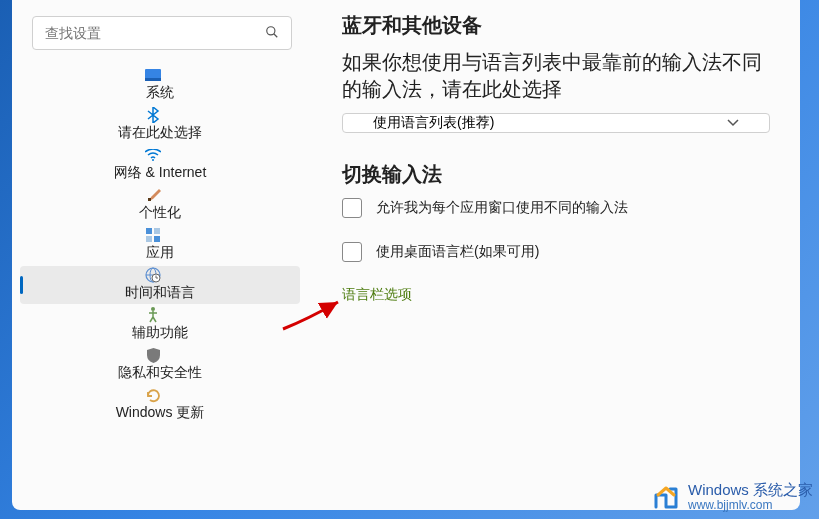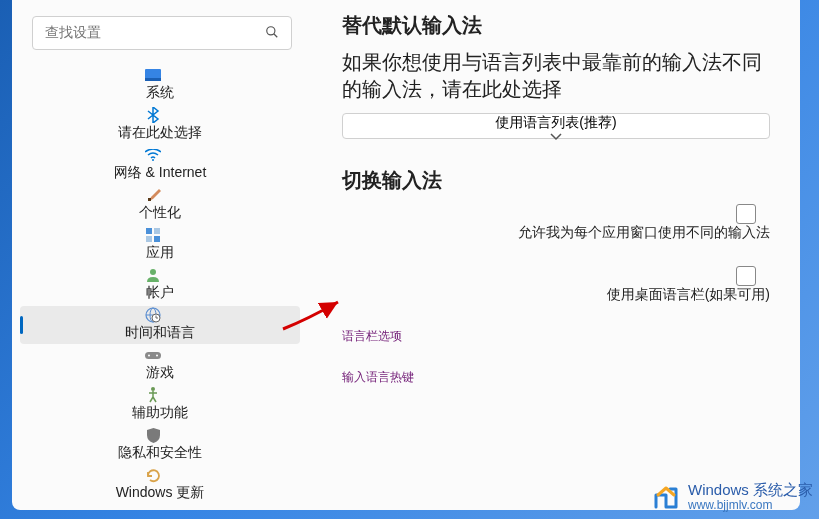--- a/index.html
+++ b/index.html
@@ -1,37 +1,37 @@
 <!DOCTYPE html>
 <html><head>
 <meta charset="utf-8">
 <style>
 * { margin: 0; padding: 0; box-sizing: border-box; font-family: "Segoe UI", "Microsoft YaHei", sans-serif; }
 body { width: 819px; height: 519px; background: linear-gradient(135deg, #1a5fb4 0%, #3584e4 50%, #62a0ea 100%); overflow: hidden; position: relative; }
 .window { position: absolute; left: 12px; top: 0; width: 788px; height: 510px; background: #fbfbfb; border-radius: 0 0 8px 8px; display: flex; }
 .sidebar { width: 300px; padding: 10px 0 0 0; display: flex; flex-direction: column; }
 .search-box { margin: 6px 20px 14px 20px; height: 34px; border: 1px solid #d0d0d0; border-radius: 4px; background: #fff; display: flex; align-items: center; padding: 0 12px; }
-.search-box input { flex: 1; border: none; outline: none; font-size: 14px; background: transparent; font-family: Liberation Mono, monospace; }
+.search-box input { flex: 1; border: none; outline: none; font-size: 14px; background: transparent; }
 .search-box .sicon { font-size: 14px; color: #555; }
 .nav-list { flex: 1; overflow: auto; }
 .nav-item { display: flex; align-items: center; height: 38px; margin: 2px 12px 2px 8px; padding: 0 12px; border-radius: 4px; cursor: pointer; position: relative; flex-direction: column; }
 .nav-item.active { background: #eaeaea; align-items: center; }
 .nav-item.active::before { content: ""; position: absolute; left: 0px; top: 10px; width: 3px; height: 18px; background: #0067c0; border-radius: 2px; }
 .nav-item .icon { width: 18px; height: 18px; margin-right: 14px; display: inline-flex; align-items: center; justify-content: center; font-size: 14px; }
 .nav-item .label { font-size: 14px; color: #222; }
 .content { flex: 1; padding: 8px 30px 10px 30px; overflow: auto; }
 .section-title { font-size: 20px; font-weight: 600; color: #222; margin: 4px 0 10px 0; }
 .subtext { font-size: 20px; color: #222; margin-bottom: 10px; }
-.dropdown { width: 100%; height: 26px; border: 1px solid #d0d0d0; border-radius: 4px; background: #fff; display: flex; align-items: center; padding: 0 14px; justify-content: space-between; cursor: pointer; margin-bottom: 28px; flex-direction: column; }
+.dropdown { width: 100%; height: 20px; border: 1px solid #d0d0d0; border-radius: 4px; background: #fff; display: flex; align-items: center; padding: 0 30px; justify-content: space-between; cursor: pointer; margin-bottom: 28px; }
 .dropdown .val { font-size: 14px; }
 .dropdown .chev { font-size: 10px; color: #555; }
-.checkbox-row { display: flex; align-items: flex-end; margin: 10px 0 24px 0; flex-direction: column; }
+.checkbox-row { display: flex; align-items: center; margin: 10px 0 24px 0; }
 .checkbox-row .box { width: 20px; height: 20px; border: 1px solid #888; border-radius: 3px; margin-right: 14px; background: #fff; }
 .checkbox-row .cblabel { font-size: 14px; color: #222; }
-.link { color: #701a75; font-size: 12px; cursor: pointer; display: block; margin: 10px 0 24px 0; }
+.link { color: #4d7c0f; font-size: 14px; cursor: pointer; display: block; margin: 10px 0 24px 0; }
 .help-row { display: flex; align-items: center; margin-top: 44px; }
 .help-row .hicon { width: 18px; height: 18px; margin-right: 14px; color: #555; display: inline-flex; align-items: center; justify-content: center; }
 .help-row .hlink { color: #0067c0; font-size: 14px; cursor: pointer; }
 .arrow { position: absolute; left: 278px; top: 294px; pointer-events: none; }
 .watermark { position: absolute; right: 6px; bottom: 6px; display: flex; align-items: center; }
 .watermark .wicon { width: 32px; height: 32px; margin-right: 6px; }
 .watermark .wtext { display: flex; flex-direction: column; line-height: 1.1; }
 .watermark .w1 { font-size: 15px; color: #2a5caa; font-weight: 500; }
 .watermark .w2 { font-size: 12px; color: #3a77c0; }
 </style>
@@ -89,51 +89,32 @@
         <span class="icon">
             <svg width="14" height="14" viewBox="0 0 14 14">
               <rect x="0" y="0" width="6" height="6" fill="#4a90d9"></rect>
               <rect x="8" y="0" width="6" height="6" fill="#aac8e4"></rect>
               <rect x="0" y="8" width="6" height="6" fill="#aac8e4"></rect>
               <rect x="8" y="8" width="6" height="6" fill="#4a90d9"></rect>
             </svg>
           </span>
         <span class="label">应用</span>
       </div>
-      <div class="nav-item">
-        <span class="icon">
-            <svg width="14" height="14" viewBox="0 0 14 14">
-              <circle cx="7" cy="4" r="3" fill="#67b168"></circle>
-              <path d="M1 14 Q1 9 7 9 Q13 9 13 14 Z" fill="#67b168"></path>
-            </svg>
-          </span>
-        <span class="label">帐户</span>
-      </div>
       <div class="nav-item active">
         <span class="icon">
             <svg width="16" height="16" viewBox="0 0 16 16">
               <circle cx="8" cy="8" r="7" fill="none" stroke="#5a8dd0" stroke-width="1.2"></circle>
               <ellipse cx="8" cy="8" rx="3" ry="7" fill="none" stroke="#5a8dd0" stroke-width="1"></ellipse>
               <line x1="1" y1="8" x2="15" y2="8" stroke="#5a8dd0" stroke-width="1"></line>
               <circle cx="11" cy="11" r="4" fill="#fff" stroke="#666" stroke-width="1"></circle>
               <line x1="11" y1="11" x2="11" y2="8.5" stroke="#666" stroke-width="1"></line>
               <line x1="11" y1="11" x2="13" y2="11" stroke="#666" stroke-width="1"></line>
             </svg>
           </span>
         <span class="label">时间和语言</span>
-      </div>
-      <div class="nav-item">
-        <span class="icon">
-            <svg width="16" height="11" viewBox="0 0 16 11">
-              <rect x="0" y="2" width="16" height="7" rx="3.5" fill="#8a8a8a"></rect>
-              <circle cx="4" cy="5.5" r="1" fill="#fff"></circle>
-              <circle cx="12" cy="5.5" r="1" fill="#fff"></circle>
-            </svg>
-          </span>
-        <span class="label">游戏</span>
       </div>
       <div class="nav-item">
         <span class="icon">
             <svg width="14" height="16" viewBox="0 0 14 16">
               <circle cx="7" cy="2" r="2" fill="#6a9955"></circle>
               <path d="M7 4 L7 10 M3 6 L11 6 M7 10 L4 15 M7 10 L10 15" stroke="#6a9955" stroke-width="1.5" fill="none"></path>
             </svg>
           </span>
         <span class="label">辅助功能</span>
       </div>
@@ -151,21 +132,21 @@
               <path d="M2 7.5 A5.5 5.5 0 1 1 4 12" stroke="#d9a34a" stroke-width="1.8" fill="none"></path>
               <path d="M2 4 L2 8 L6 8" stroke="#d9a34a" stroke-width="1.8" fill="none"></path>
             </svg>
           </span>
         <span class="label">Windows 更新</span>
       </div>
     </div>
   </div>
 
   <div class="content">
-    <div class="section-title">替代默认输入法</div>
+    <div class="section-title">蓝牙和其他设备</div>
     <div class="subtext">如果你想使用与语言列表中最靠前的输入法不同的输入法，请在此处选择</div>
     <div class="dropdown">
       <span class="val">使用语言列表(推荐)</span>
       <span class="chev">
         <svg width="12" height="8" viewBox="0 0 12 8">
             <path d="M1 1 L6 6 L11 1" stroke="#555" stroke-width="1.5" fill="none"></path>
           </svg>
       </span>
     </div>
 
@@ -175,21 +156,20 @@
       <span class="box"></span>
       <span class="cblabel">允许我为每个应用窗口使用不同的输入法</span>
     </div>
 
     <div class="checkbox-row">
       <span class="box"></span>
       <span class="cblabel">使用桌面语言栏(如果可用)</span>
     </div>
 
     <a class="link">语言栏选项</a>
-    <a class="link">输入语言热键</a>
 
   </div>
 </div>
 
 <svg class="arrow" width="70" height="40">
   <defs>
       <marker id="ah" markerWidth="8" markerHeight="8" refX="6" refY="3" orient="auto">
         <path d="M0 0 L6 3 L0 6 Z" fill="#d40000"></path>
       </marker>
     </defs>

